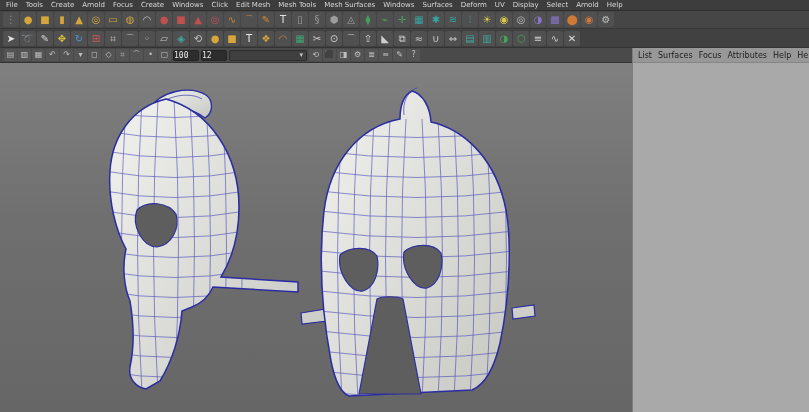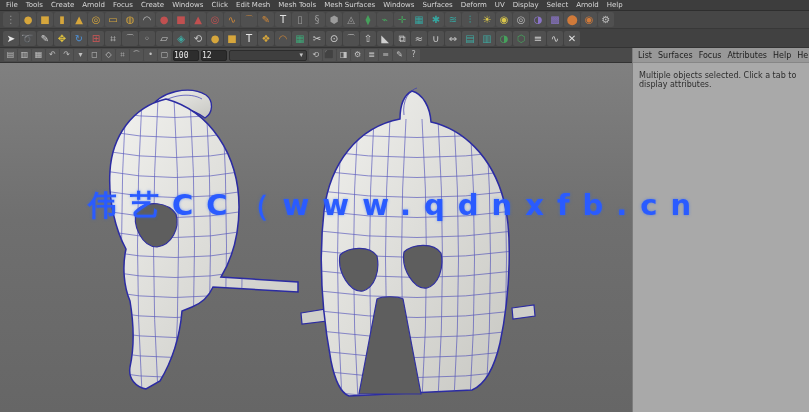--- a/index.html
+++ b/index.html
@@ -284,18 +284,16 @@
 
     <div class="right-panel">
       <div class="panel-menubar">
           <span class="panel-menu-item">List</span>
           <span class="panel-menu-item">Surfaces</span>
           <span class="panel-menu-item">Focus</span>
           <span class="panel-menu-item">Attributes</span>
           <span class="panel-menu-item">Help</span>
           <span class="panel-menu-item">Help</span>
         </div>
-      <div class="panel-message">Multiple objects selected. Click a tab to display attributes.</div>
     </div>
   </div>
 
-  <div class="watermark" style="color: rgb(42, 91, 255);">伟艺CC（www.qdnxfb.cn</div>
 </div>
 
 </body></html>

